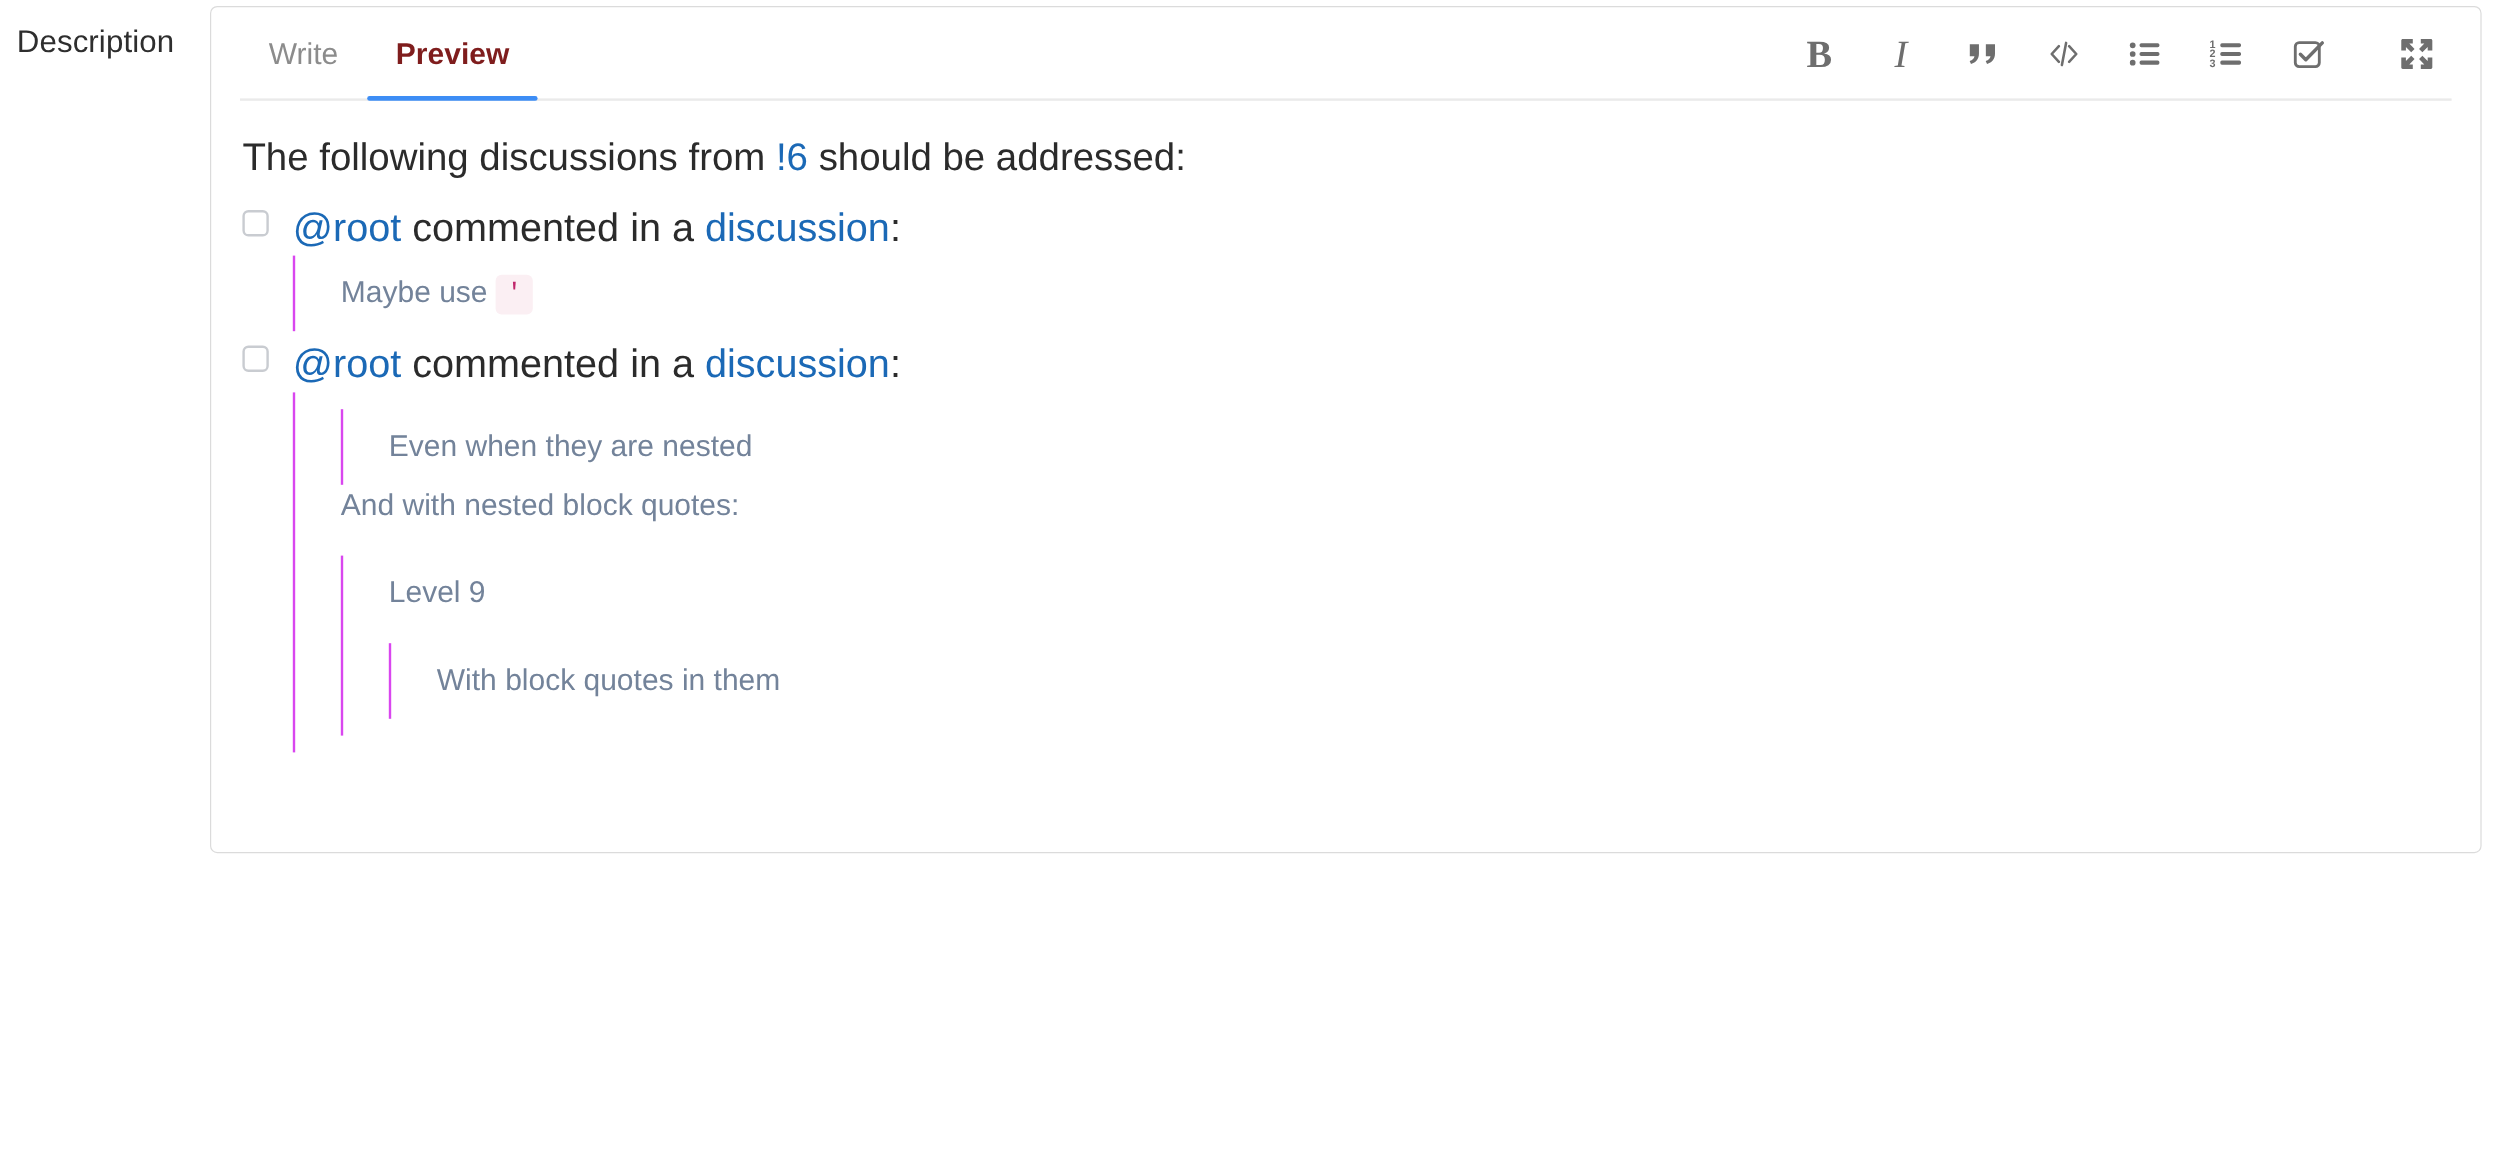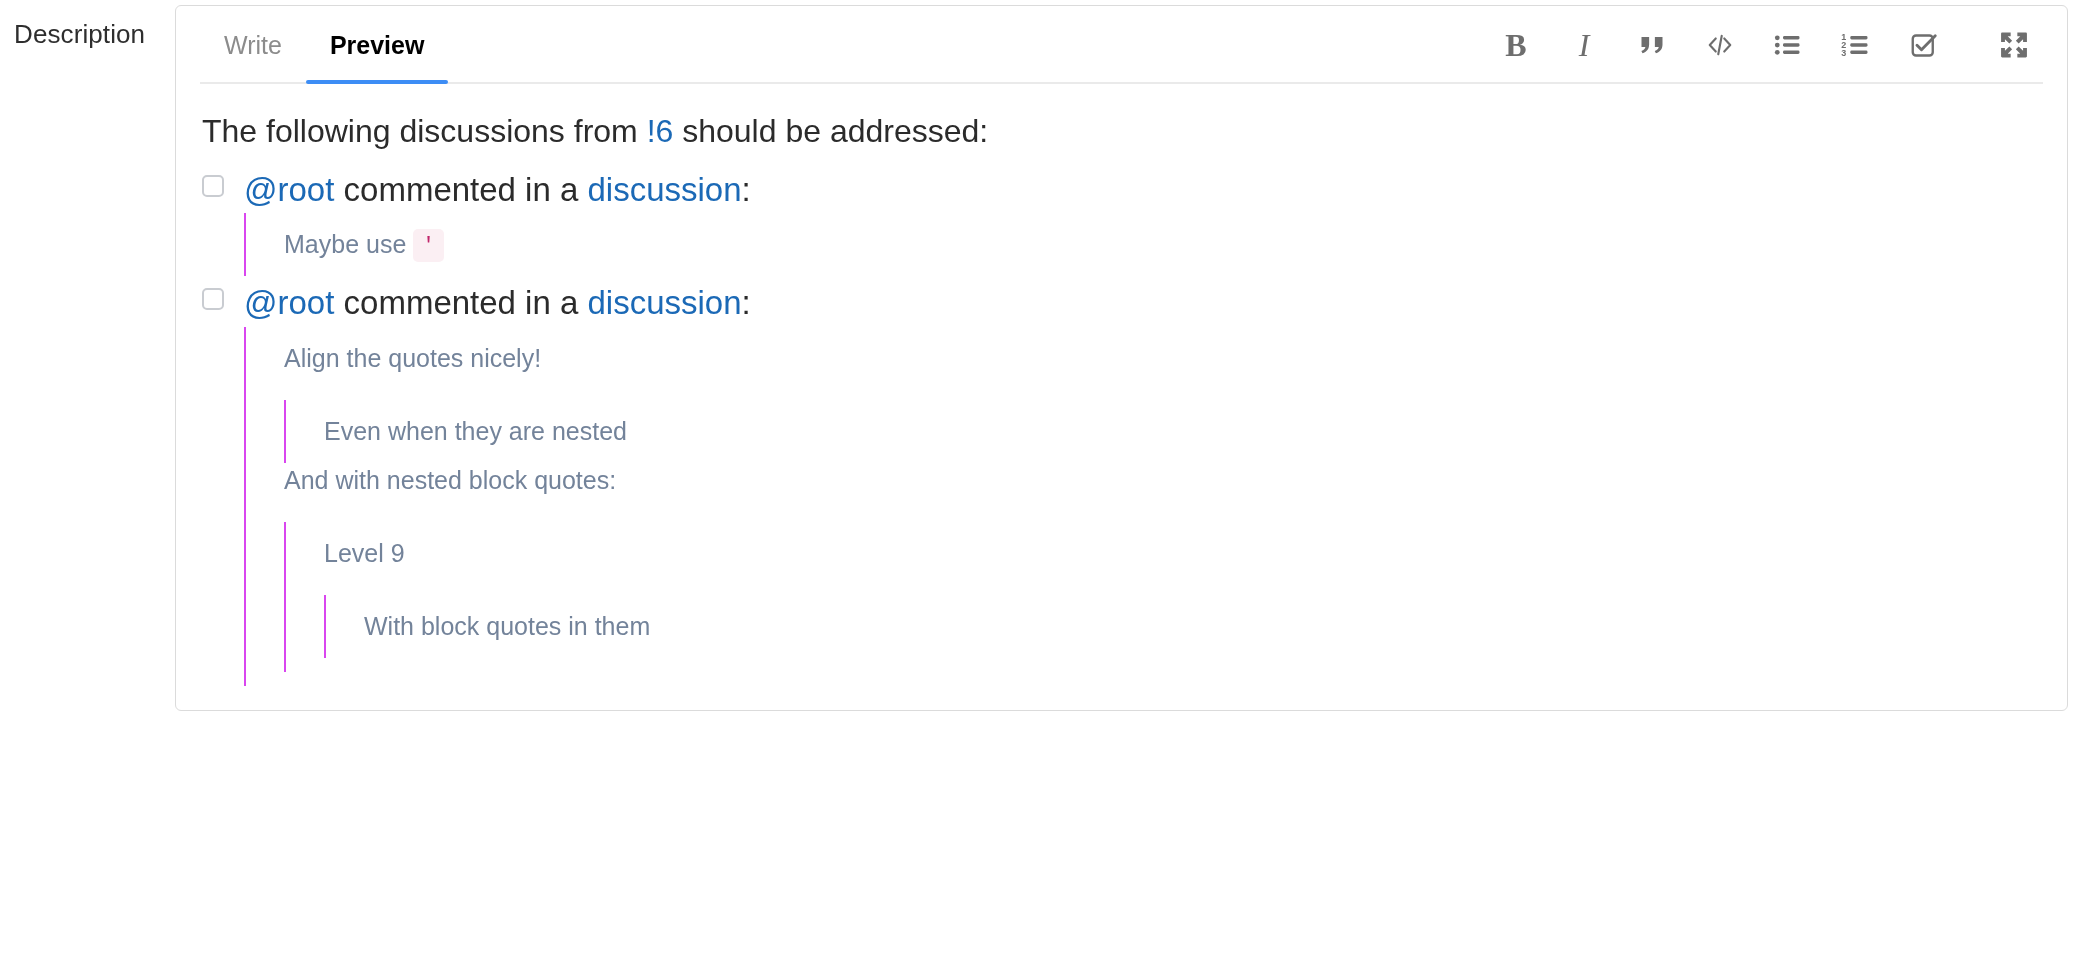--- a/index.html
+++ b/index.html
@@ -74,21 +74,21 @@
     height: 100%;
     display: flex;
     align-items: center;
     padding: 0 24px;
     font-size: 25px;
     color: #8c8c8c;
     cursor: pointer;
     user-select: none;
   }
   .tab.active {
-    color: #000000;
+    color: #7f1d1d;
     font-weight: 700;
   }
   .tab.active::after {
     content: "";
     position: absolute;
     left: 0; right: 0; bottom: 0;
     height: 4px;
     background: #3d8df5;
     border-radius: 2px;
   }
@@ -278,21 +278,20 @@
           <blockquote class="bq bq-outer-1">
             <p class="bq-p"><span>Maybe use </span><code class="inline-code">'</code></p>
           </blockquote>
         </li>
 
         <li class="task-item">
           <input type="checkbox" class="task-checkbox" style="">
           <p class="task-line"><a class="md-link">@root</a><span> commented in a </span><a class="md-link">discussion</a><span>:</span></p>
 
           <blockquote class="bq bq-outer-2">
-            <p class="bq-p">Align the quotes nicely!</p>
 
             <blockquote class="bq">
               <p class="bq-p">Even when they are nested</p>
             </blockquote>
 
             <p class="bq-p">And with nested block quotes:</p>
 
             <blockquote class="bq">
               <p class="bq-p">Level 9</p>
 

